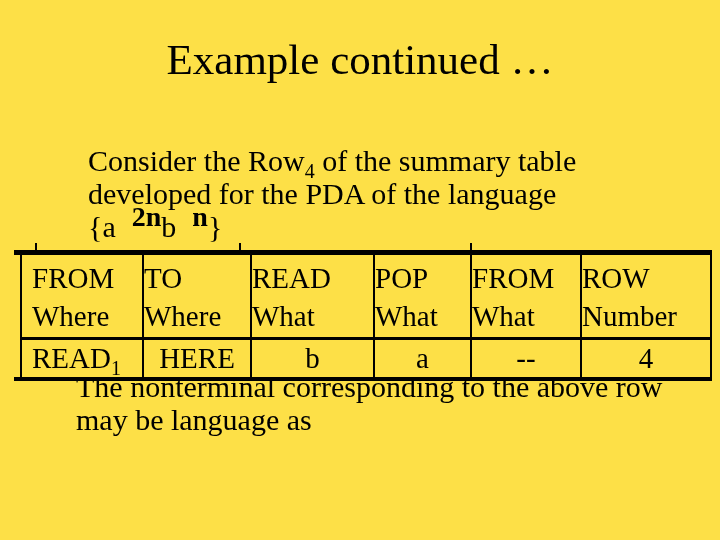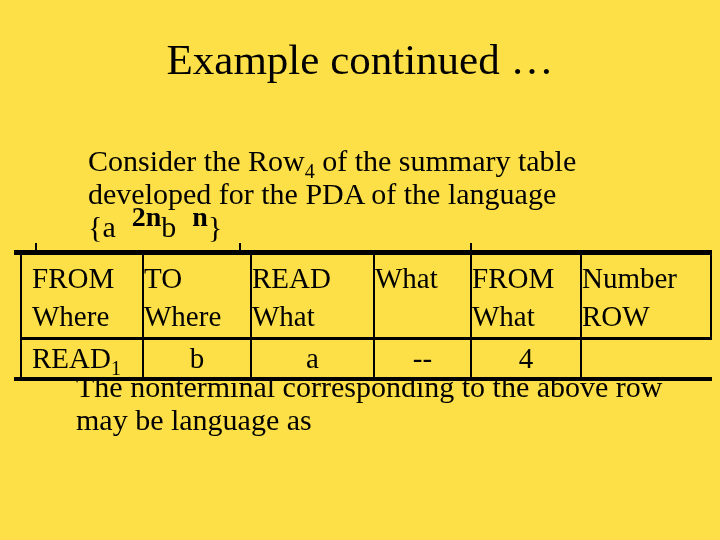--- a/index.html
+++ b/index.html
@@ -143,32 +143,34 @@
       </div>
       <div class="hcell">
         <div>TO</div>
         <div>Where</div>
       </div>
       <div class="hcell">
         <div>READ</div>
         <div>What</div>
       </div>
       <div class="hcell">
+        <div>POP</div>
         <div>What</div>
       </div>
       <div class="hcell">
         <div>FROM</div>
         <div>What</div>
       </div>
       <div class="hcell">
+        <div>ROW</div>
         <div>Number</div>
-        <div>ROW</div>
       </div>
 
       <div class="dcell c1"><span>READ</span><sub>1</sub></div>
+      <div class="dcell">HERE</div>
       <div class="dcell">b</div>
       <div class="dcell">a</div>
       <div class="dcell">--</div>
       <div class="dcell">4</div>
     </div>
   </div>
 
   <div class="footer">
     <span>The nonterminal corresponding to the above row</span><br>
     <span>may be language as</span>

